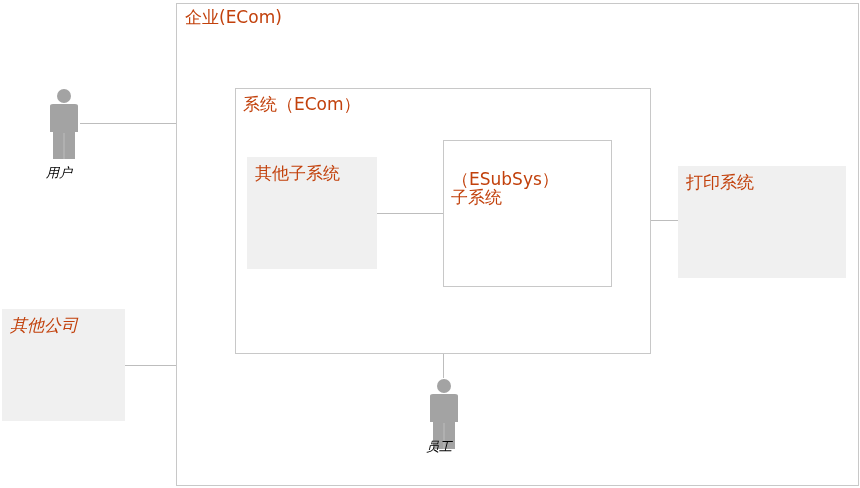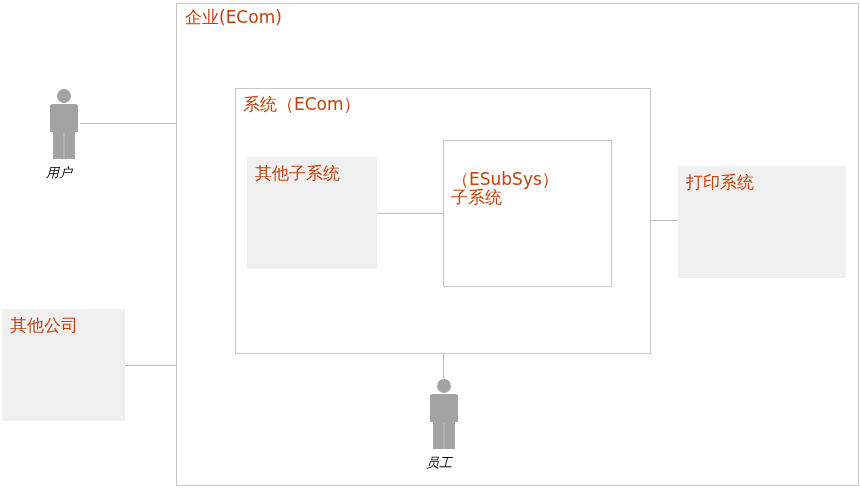--- a/index.html
+++ b/index.html
@@ -30,30 +30,30 @@
 <div class="label" style="left:451px; top:146px;margin-top:41px;">子系统</div>
 <div class="label" style="left:452px; top:169px;">（ESubSys）</div>
 
 <div class="line" style="left:377px; top:213px; width:66px; height:1px;"></div>
 
 <div class="box filled" style="left:678px; top:166px; width:168px; height:112px;"></div>
 <div class="label" style="left:686px; top:172px;">打印系统</div>
 <div class="line" style="left:651px; top:220px; width:27px; height:1px;"></div>
 
 <div class="box filled" style="left:2px; top:309px; width:123px; height:112px;"></div>
-<div class="label" style="left:10px; top:315px;">其他公司</div>
+<div class="label" style="left:10px; top:315px;font-style:italic;">其他公司</div>
 <div class="line" style="left:125px; top:365px; width:51px; height:1px;"></div>
 
 <svg class="actor" style="left:44px; top:87px;" viewBox="0 0 40 74">
   <circle cx="20" cy="9" r="7" fill="#a3a3a3"></circle>
   <path d="M6 19 Q6 17 9 17 L31 17 Q34 17 34 19 L34 45 L31 45 L31 72 L9 72 L9 45 L6 45 Z" fill="#a3a3a3"></path>
   <line x1="20" y1="46" x2="20" y2="72" stroke="#bdbdbd" stroke-width="1"></line>
 </svg>
 <div class="actor-label" style="left:46px; top:164px;">用户</div>
 <div class="line" style="left:80px; top:123px; width:96px; height:1px;"></div>
 
 <div class="line" style="left:443px; top:354px; width:1px; height:24px;"></div>
 <svg class="actor" style="left:424px; top:377px;" viewBox="0 0 40 74">
   <circle cx="20" cy="9" r="7" fill="#a3a3a3"></circle>
   <path d="M6 19 Q6 17 9 17 L31 17 Q34 17 34 19 L34 45 L31 45 L31 72 L9 72 L9 45 L6 45 Z" fill="#a3a3a3"></path>
   <line x1="20" y1="46" x2="20" y2="72" stroke="#bdbdbd" stroke-width="1"></line>
 </svg>
-<div class="actor-label" style="left:426px; top:454px;">员工</div>
+<div class="actor-label" style="left:426px; top:438px;">员工</div>
 
 </body></html>

